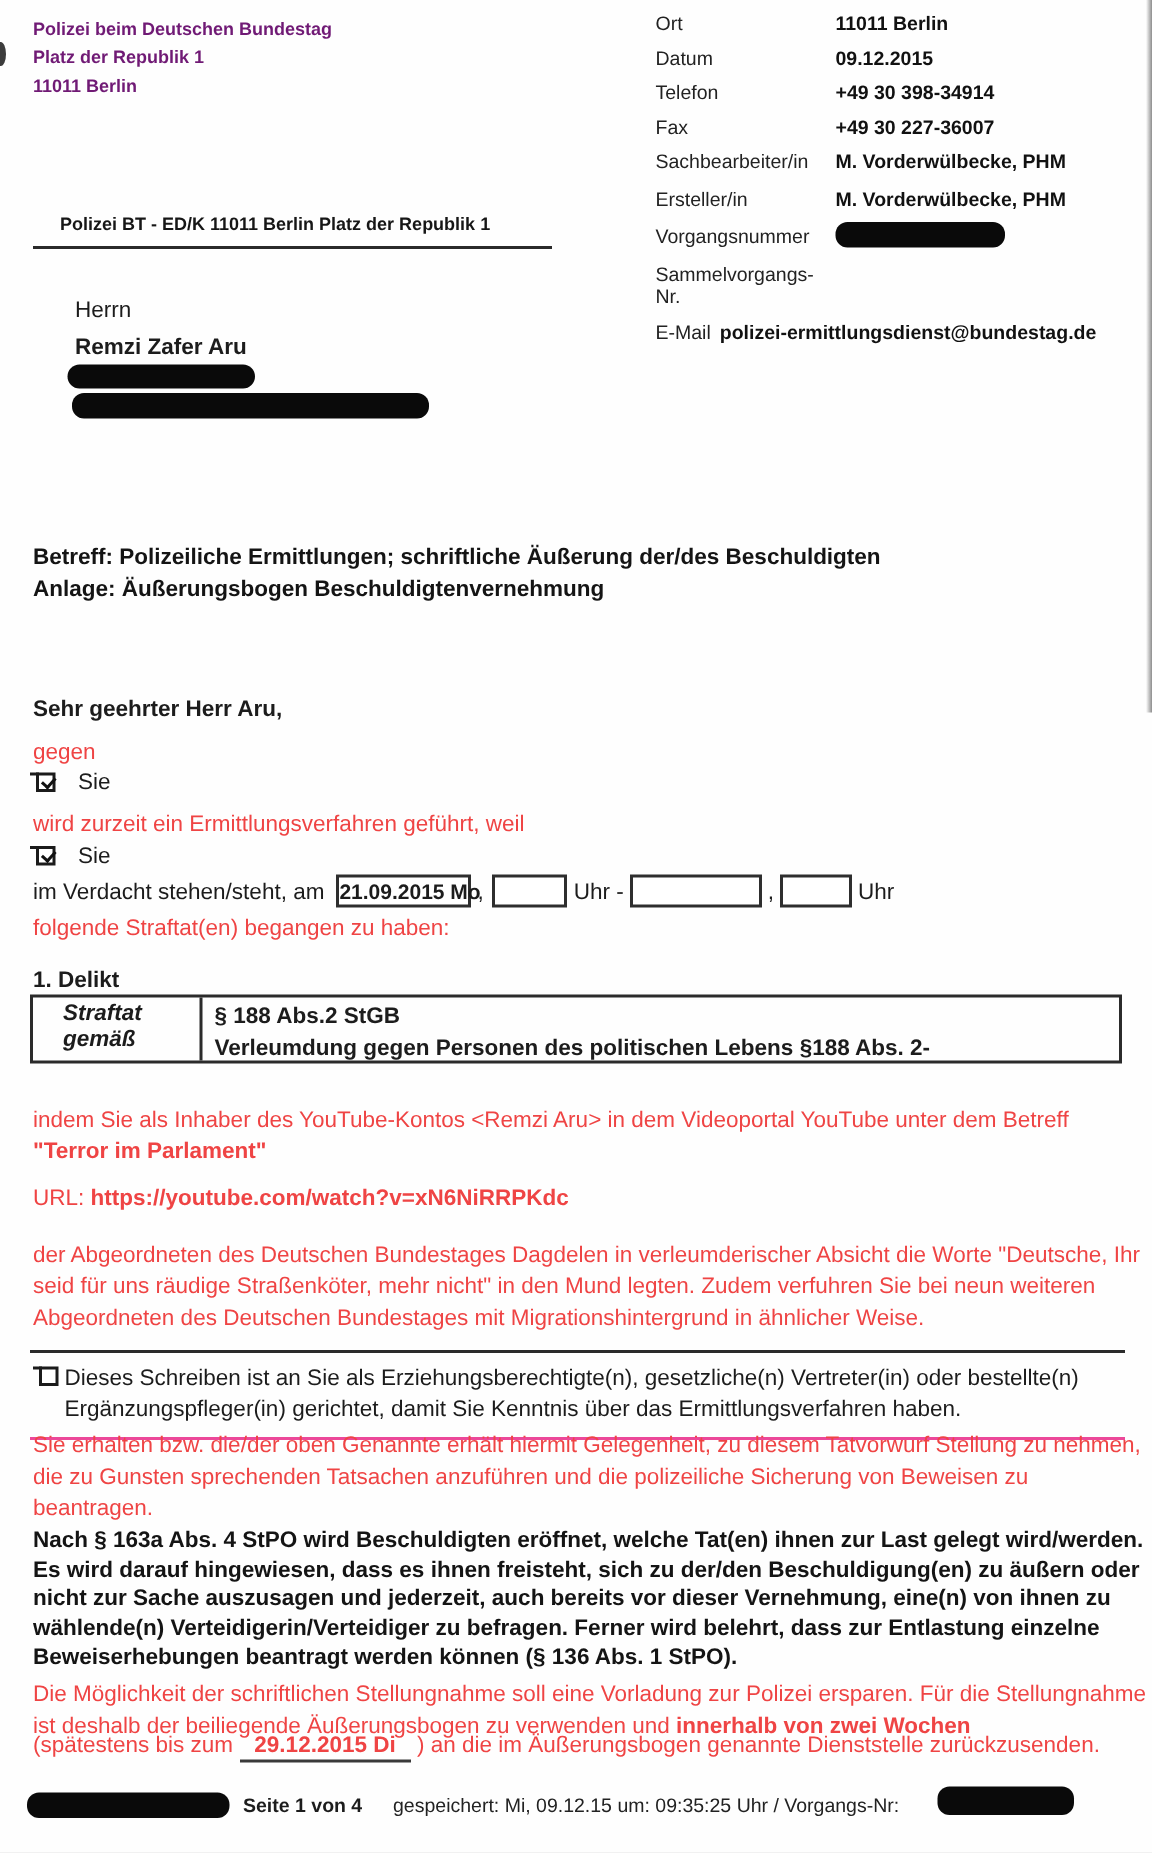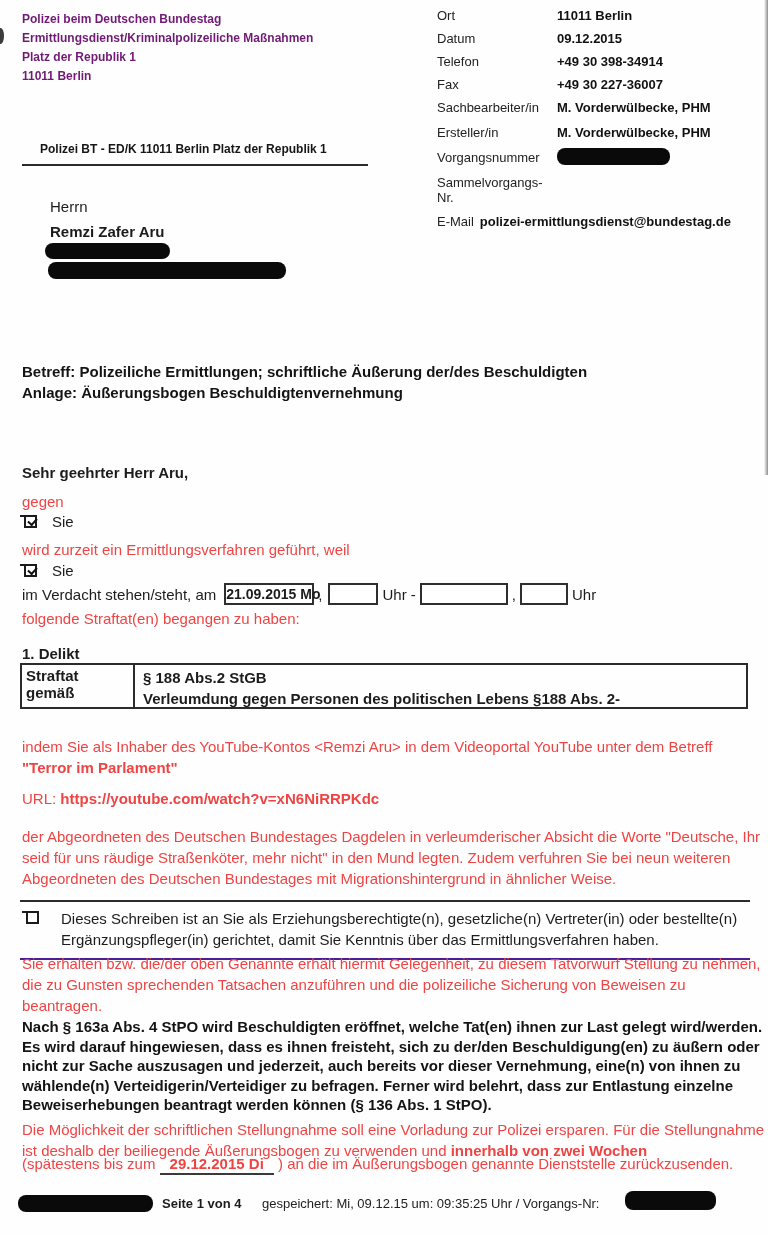--- a/index.html
+++ b/index.html
@@ -44,28 +44,28 @@
   }
 
   .verdacht-row { left:22px; top:583px; display:flex; align-items:center; gap:4px; font-size:15px; white-space:nowrap; }
   .field-box { display:inline-block; border:2px solid #2e2e2e; height:22px; background:#fff; }
   .date-box { width:90px; font-size:14px; font-weight:bold; text-align:center; line-height:19px; }
   .t-box1 { width:50px; } .t-box2 { width:88px; } .t-box3 { width:48px; }
   .line-folgende { left:22px; top:610px; }
 
   .delikt-head { left:22px; top:645px; font-size:15px; font-weight:bold; }
   .delikt-table { left:20px; top:663px; width:728px; height:46px; border:2px solid #2b2b2b; display:flex; }
-  .delikt-c1 { flex:0 0 113px; border-right:2px solid #2b2b2b; padding:2px 4px; font-size:15px; font-weight:bold; }
+  .delikt-c1 { flex:0 0 113px; border-right:2px solid #2b2b2b; padding:2px 20px; font-size:15px; font-weight:bold;font-style:italic; }
   .delikt-c2 { padding:2px 8px; font-size:15px; font-weight:bold; line-height:21px; }
 
   .para1 { left:22px; top:736px; width:740px; line-height:21px; }
   .url-line { left:22px; top:790px; }
   .para2 { left:22px; top:826px; width:742px; line-height:21px; }
 
-  .boxed { left:20px; top:900px; width:730px; border-top:2px solid #2b2b2b; border-bottom:2px solid #4c1d95; padding:6px 4px 8px 6px; display:flex; gap:22px; }
+  .boxed { left:20px; top:900px; width:730px; border-top:2px solid #2b2b2b; border-bottom:2px solid #ec4899; padding:6px 4px 8px 6px; display:flex; gap:4px; }
   .boxed-text { font-size:15px; line-height:21px; width:694px; }
   .boxed .checkbox { margin-top:3px; flex:0 0 13px; }
 
   .para3 { left:22px; top:953px; width:744px; line-height:21px; }
   .para4 { left:22px; top:1017px; width:744px; line-height:19.5px; font-weight:bold; color:#141414; }
   .para5 { left:22px; top:1119px; width:748px; line-height:21px; }
   .para5-last { left:22px; top:1152px; width:748px; line-height:24px; }
   .date-underline { font-weight:bold; border-bottom:2px solid #3a3a3a; padding:0 10px 1px 10px; }
 
   .footer-bar-l { left:18px; top:1195px; width:135px; height:17px; }
@@ -80,21 +80,20 @@
 </head>
 <body>
 
 <div class="page">
 
   <div class="abs edge-shadow"></div>
   <div class="abs edge-smudge"></div>
 
   <div class="abs sender">
     <div>Polizei beim Deutschen Bundestag</div>
-    <div>Ermittlungsdienst/Kriminalpolizeiliche Maßnahmen</div>
     <div>Platz der Republik 1</div>
     <div>11011 Berlin</div>
   </div>
 
   <div class="abs return-line">Polizei BT - ED/K 11011 Berlin Platz der Republik 1</div>
   <div class="abs return-rule"></div>
 
   <div class="abs contact">
     <div class="contact-row">
       <span class="contact-label">Ort</span>

